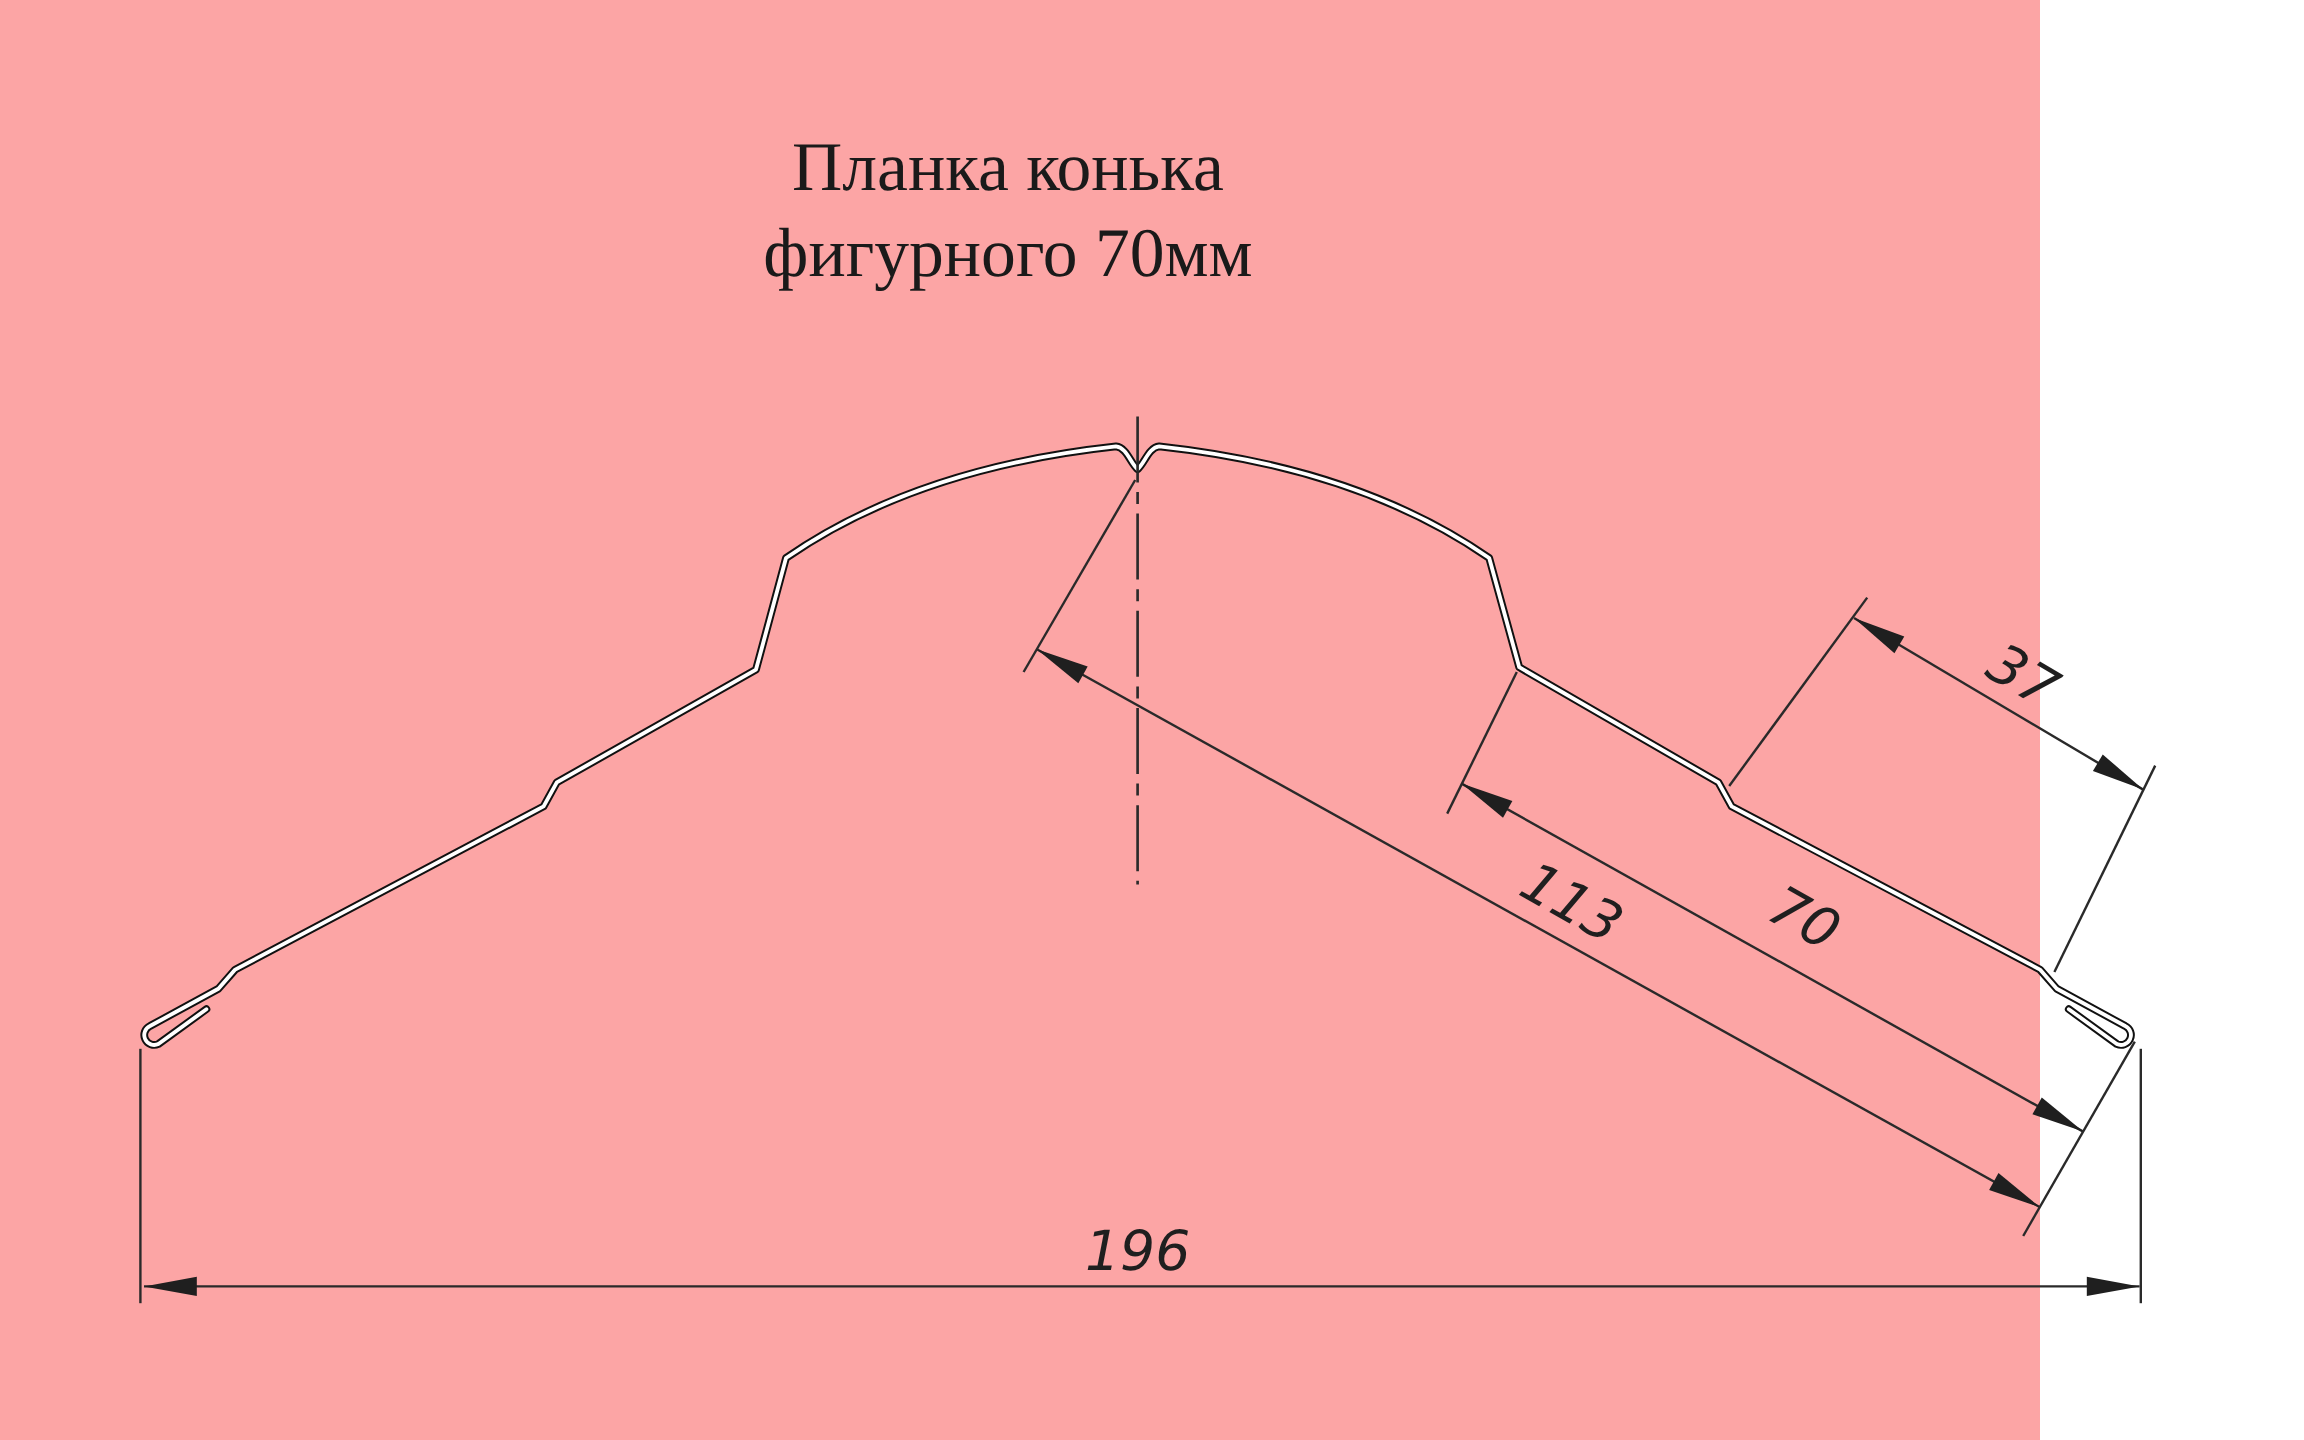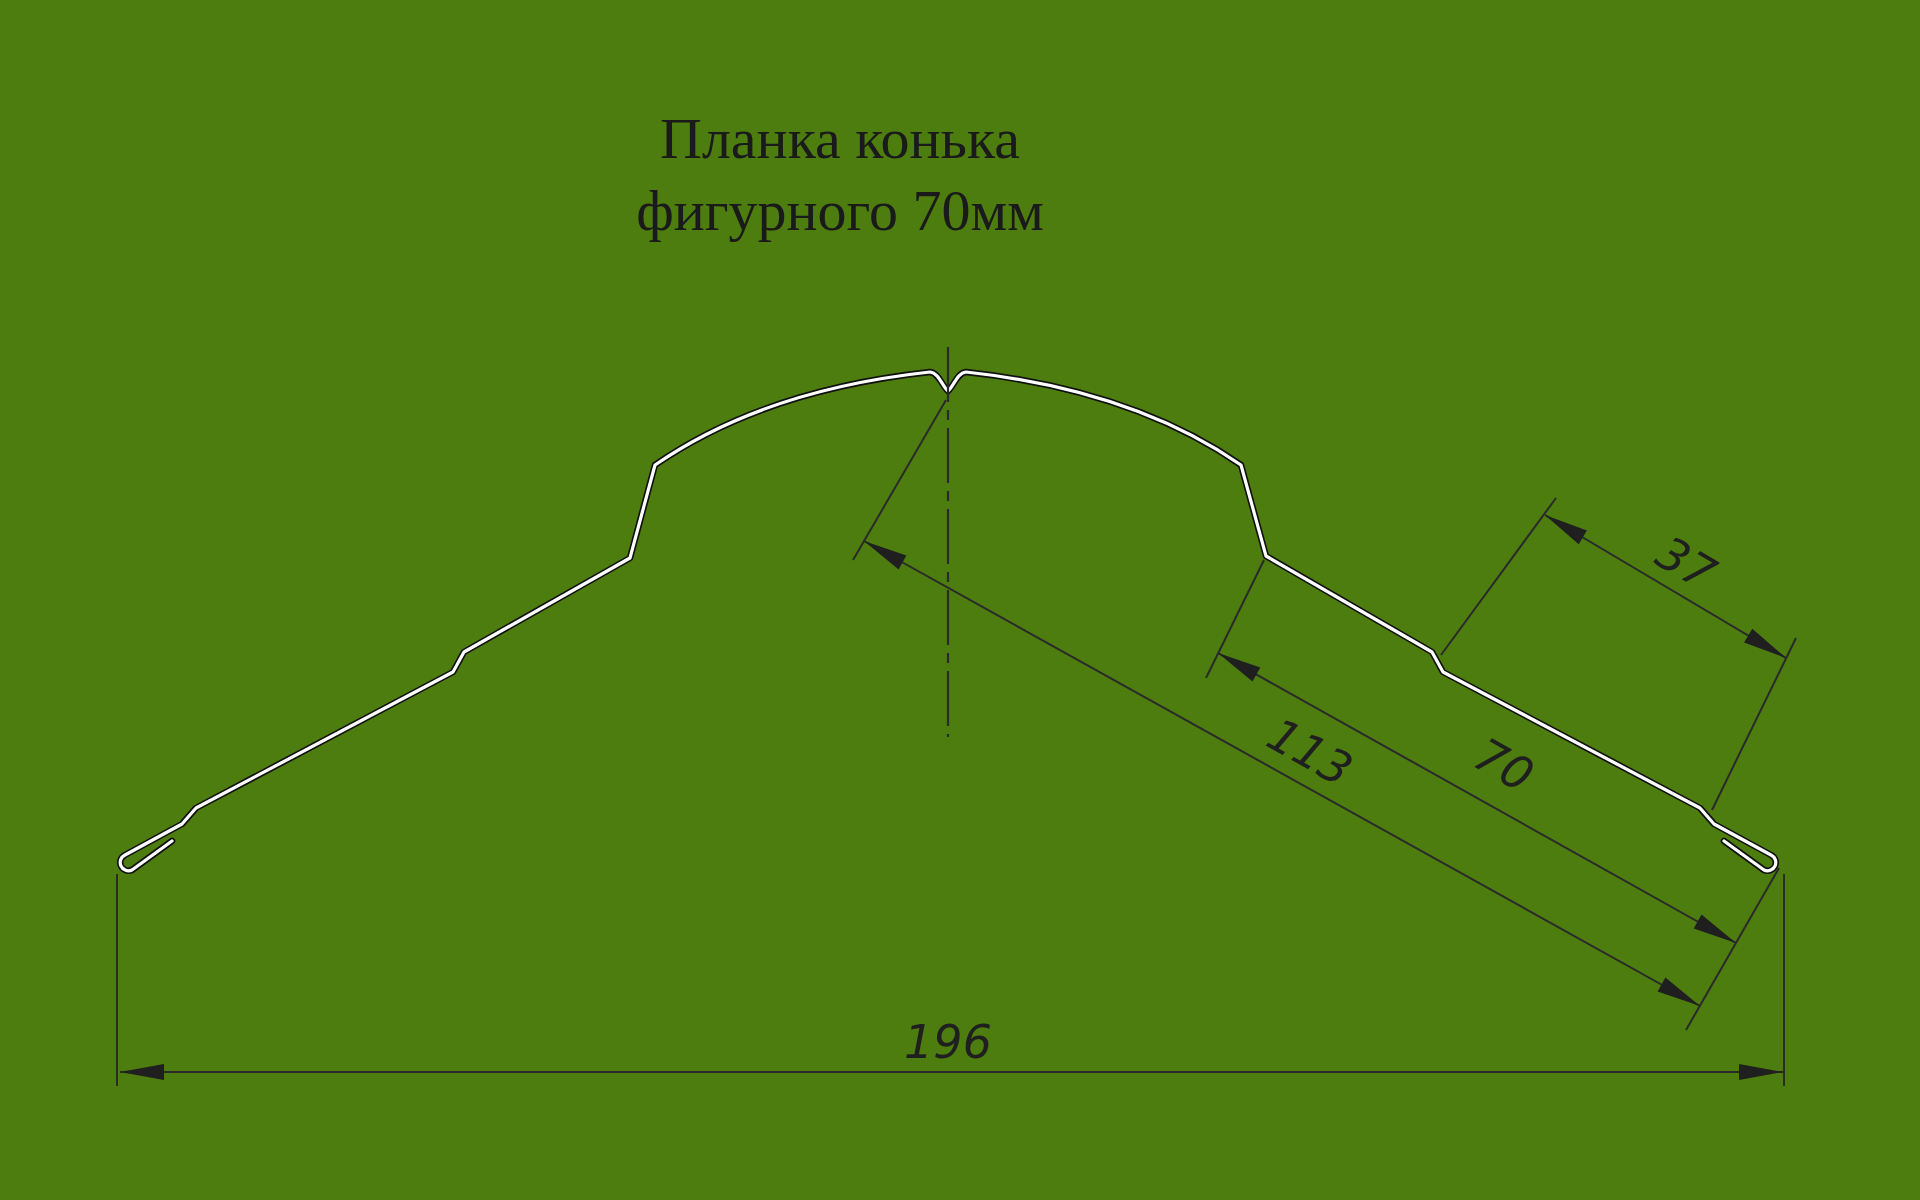--- a/index.html
+++ b/index.html
@@ -5,23 +5,23 @@
   html, body {
     margin: 0;
     padding: 0;
     background: #ffffff;
     width: 1920px;
     height: 1200px;
     overflow: hidden;
   }
   #stage {
     position: relative;
-    width: 1920px;
+    width: 1700px;
     height: 1200px;
-    background: #4d7c0f;
+    background: #fca5a5;
   }
   svg { display: block; }
 
   .title-text {
     font-family: "Liberation Serif", "DejaVu Serif", serif;
     font-size: 58px;
     fill: #1a1a1a;
   }
   .dim-text {
     font-family: "DejaVu Sans", "Liberation Sans", sans-serif;

